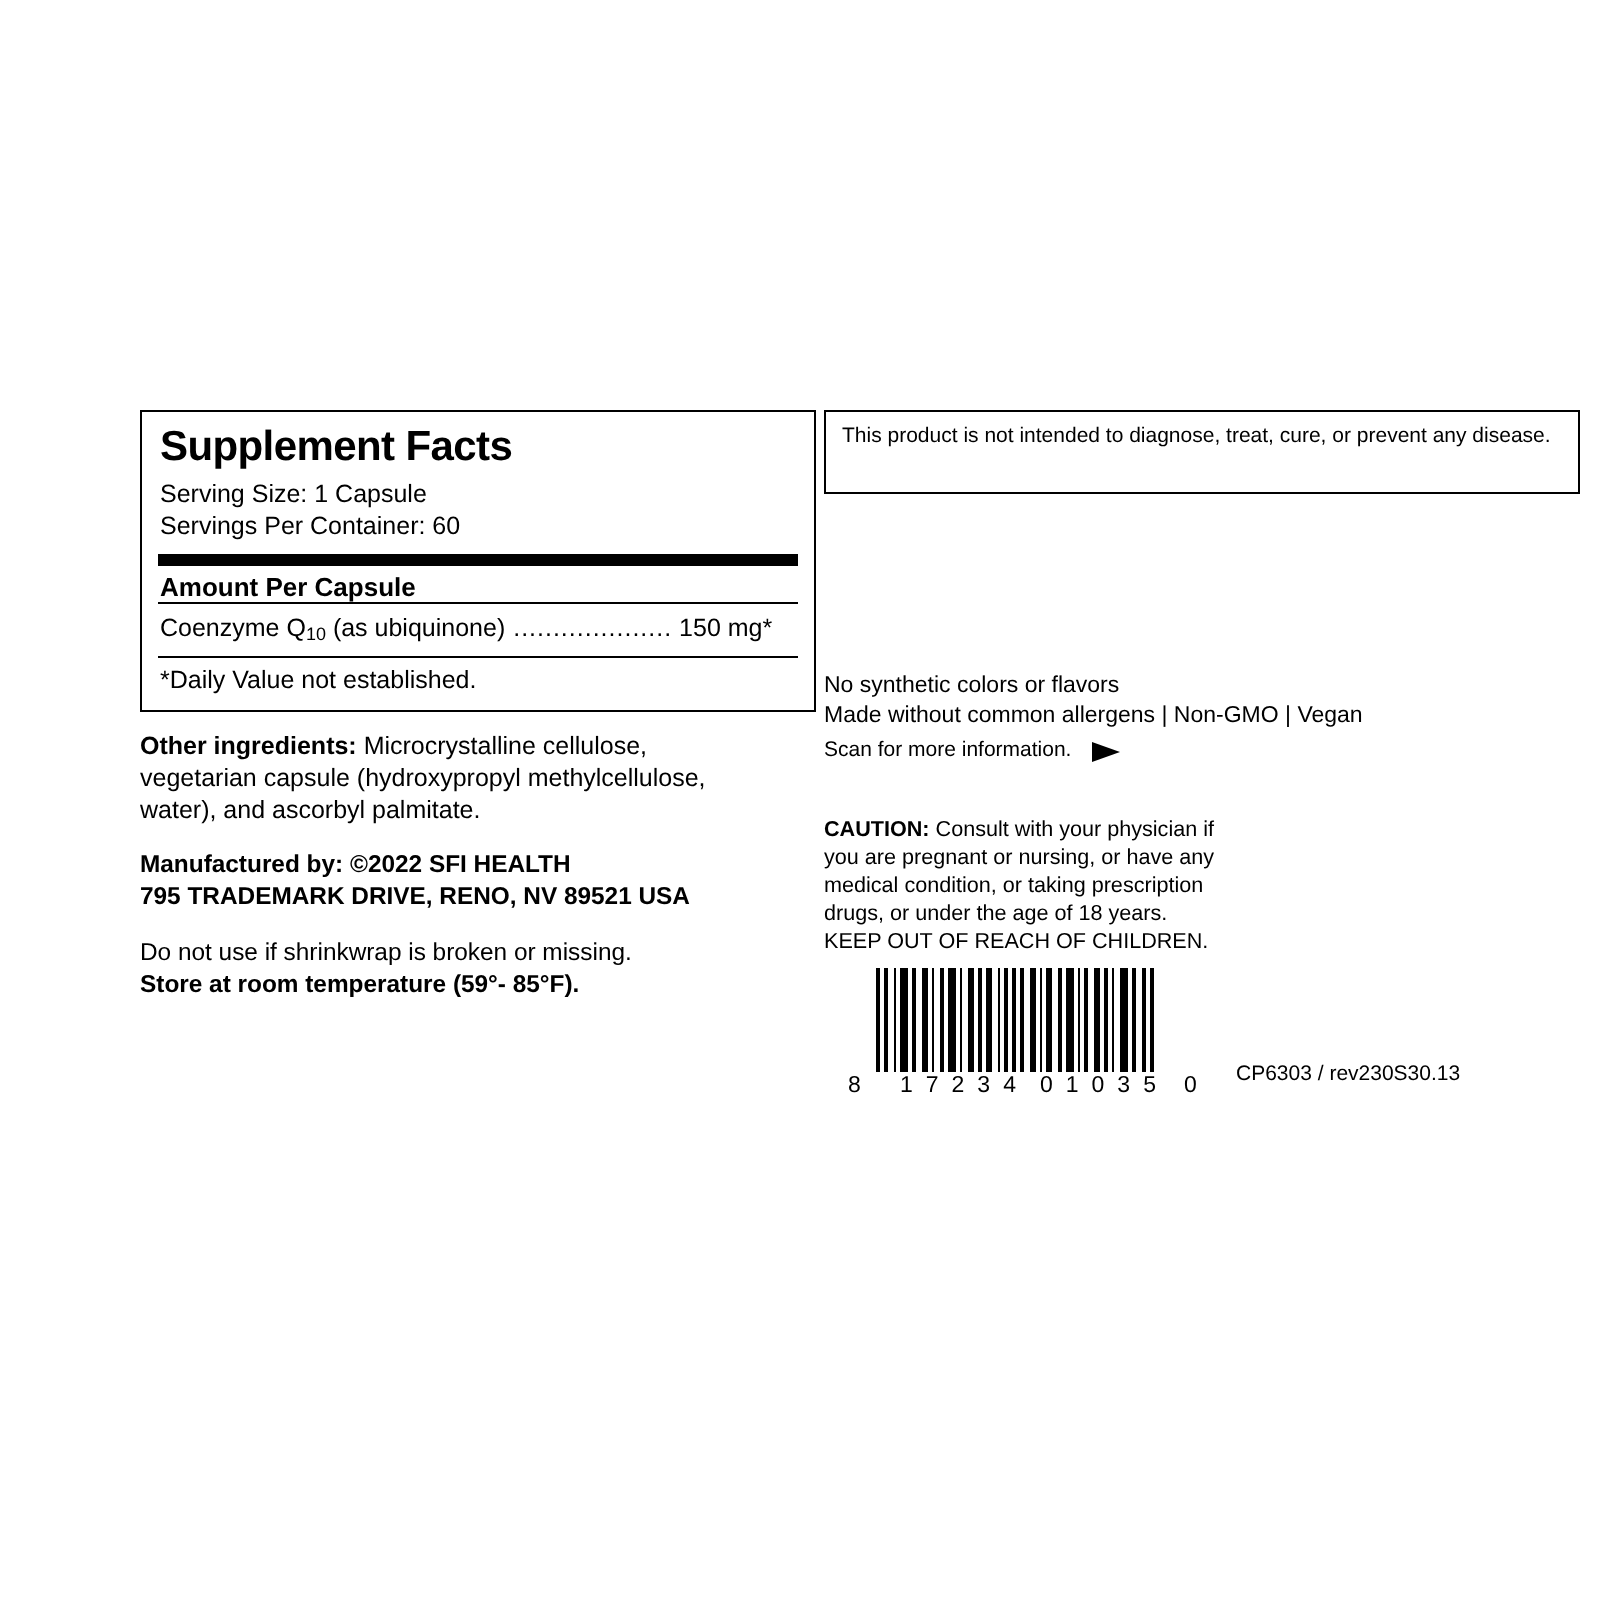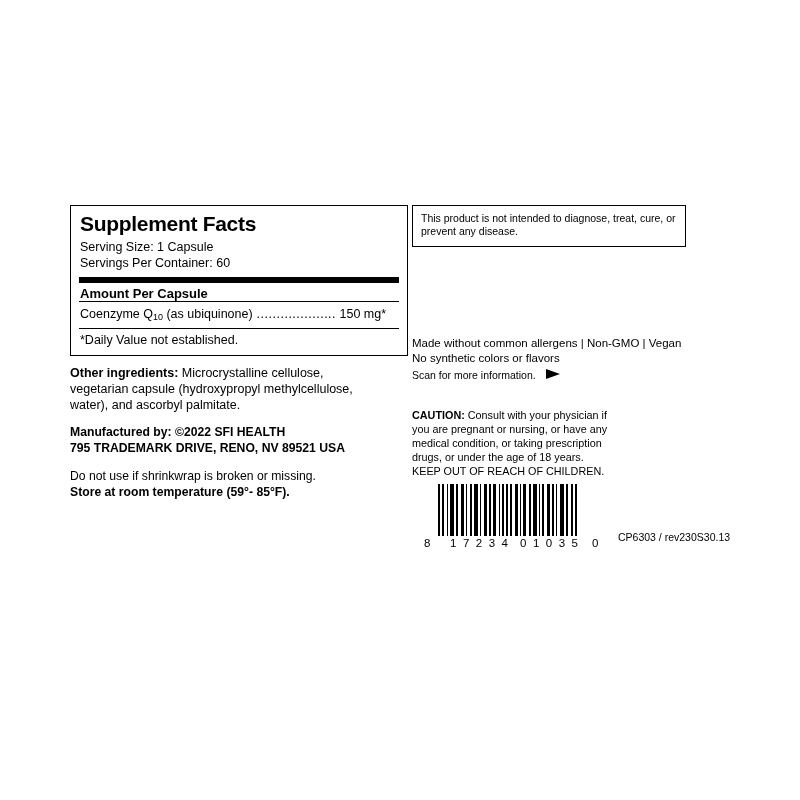--- a/index.html
+++ b/index.html
@@ -111,21 +111,21 @@
     font-size: 12.2px;
     line-height: 1.32;
   }
   .shrink .b { font-weight: bold; }
 
   
   .disclaimer-box {
     position: absolute;
     left: 412px;
     top: 205px;
-    width: 274px;
+    width: 378px;
     height: 42px;
     border: 1px solid #000;
     box-sizing: border-box;
     padding: 6px 8px;
   }
   .disclaimer-text {
     font-size: 10.5px;
     line-height: 1.28;
   }
 
@@ -138,21 +138,21 @@
     line-height: 1.32;
   }
 
   .scan-row {
     position: absolute;
     left: 412px;
     top: 369px;
     width: 300px;
     font-size: 10.5px;
     display: flex;
-    align-items: flex-start;
+    align-items: flex-end;
     gap: 6px;
   }
   .scan-arrow {
     display: inline-block;
     width: 0;
     height: 0;
     border-top: 5px solid transparent;
     border-bottom: 5px solid transparent;
     border-left: 14px solid #000;
     margin-left: 4px;
@@ -241,22 +241,22 @@
       <div>Do not use if shrinkwrap is broken or missing.</div>
       <div class="b">Store at room temperature (59°- 85°F).</div>
     </div>
   </div>
 
   <div class="disclaimer-box">
     <div class="disclaimer-text">This product is not intended to diagnose, treat, cure, or prevent any disease.</div>
   </div>
 
   <div class="claims">
+    <div>No synthetic colors or flavors</div>
     <div>Made without common allergens | Non-GMO | Vegan</div>
-    <div>No synthetic colors or flavors</div>
   </div>
 
   <div class="scan-row">
     <span>Scan for more information.</span>
     <span class="scan-arrow"></span>
   </div>
 
   <div class="caution">
     <span class="b">CAUTION:</span><span> Consult with your physician if you are pregnant or nursing, or have any medical condition, or taking prescription drugs, or under the age of 18 years.</span>
     <div>KEEP OUT OF REACH OF CHILDREN.</div>

